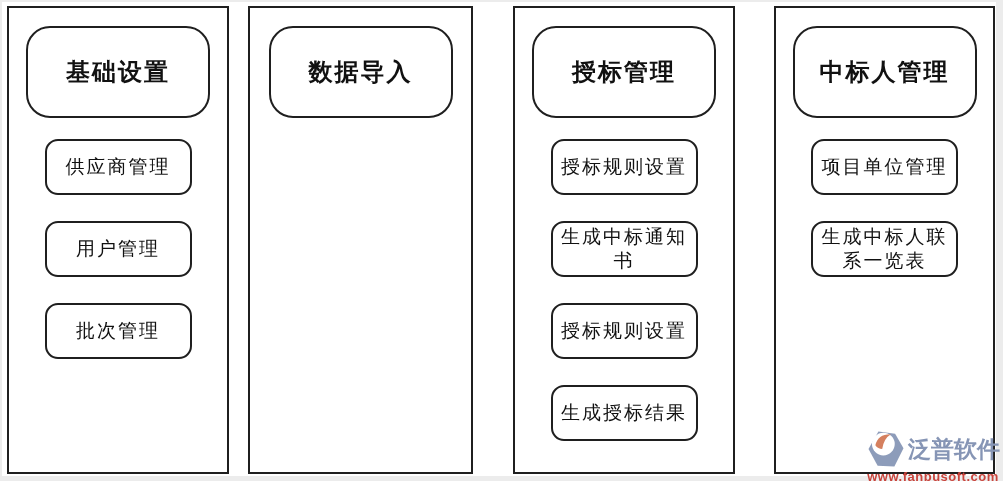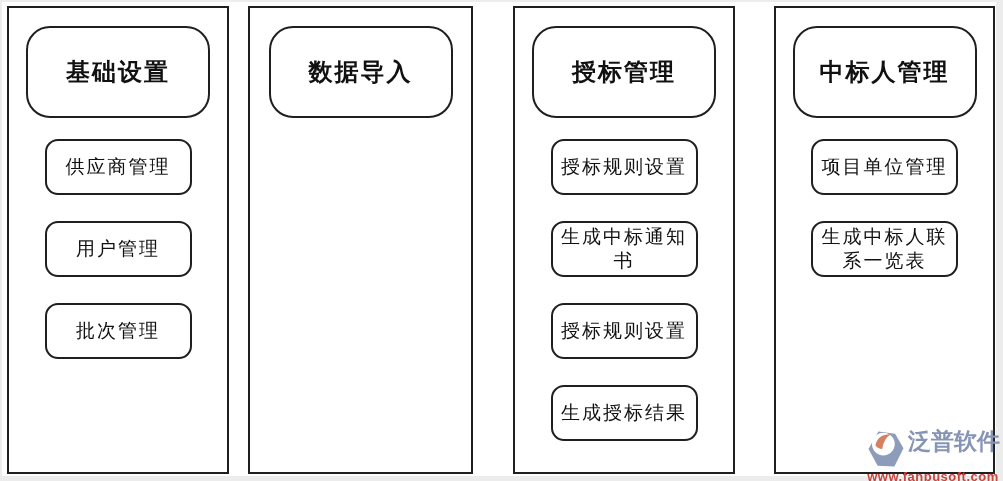--- a/index.html
+++ b/index.html
@@ -83,21 +83,21 @@
     position: absolute;
     left: 861px;
     top: 428px;
     width: 140px;
     display: flex;
     flex-direction: column;
     align-items: center;
   }
   .wm-row {
     display: flex;
-    align-items: flex-start;
+    align-items: center;
   }
   .wm-logo {
     width: 40px;
     height: 38px;
     flex: 0 0 auto;
   }
   .wm-brand {
     font-size: 23px;
     font-weight: bold;
     color: #8695b5;

